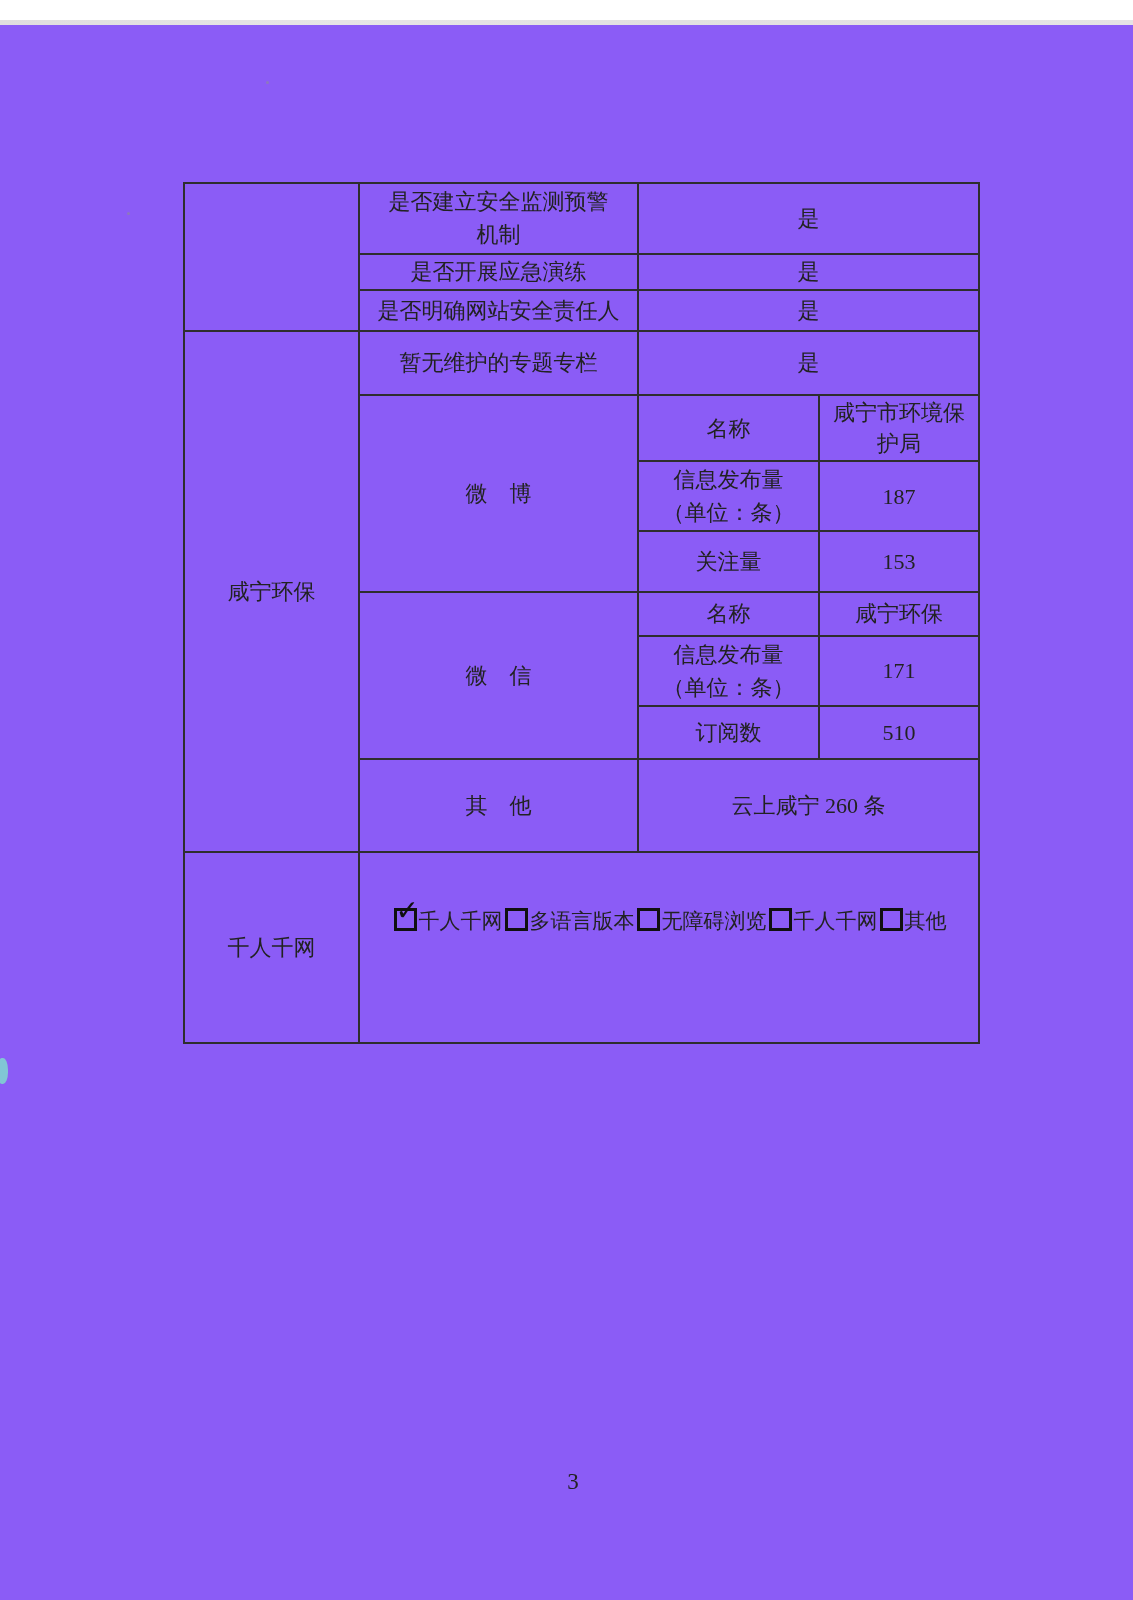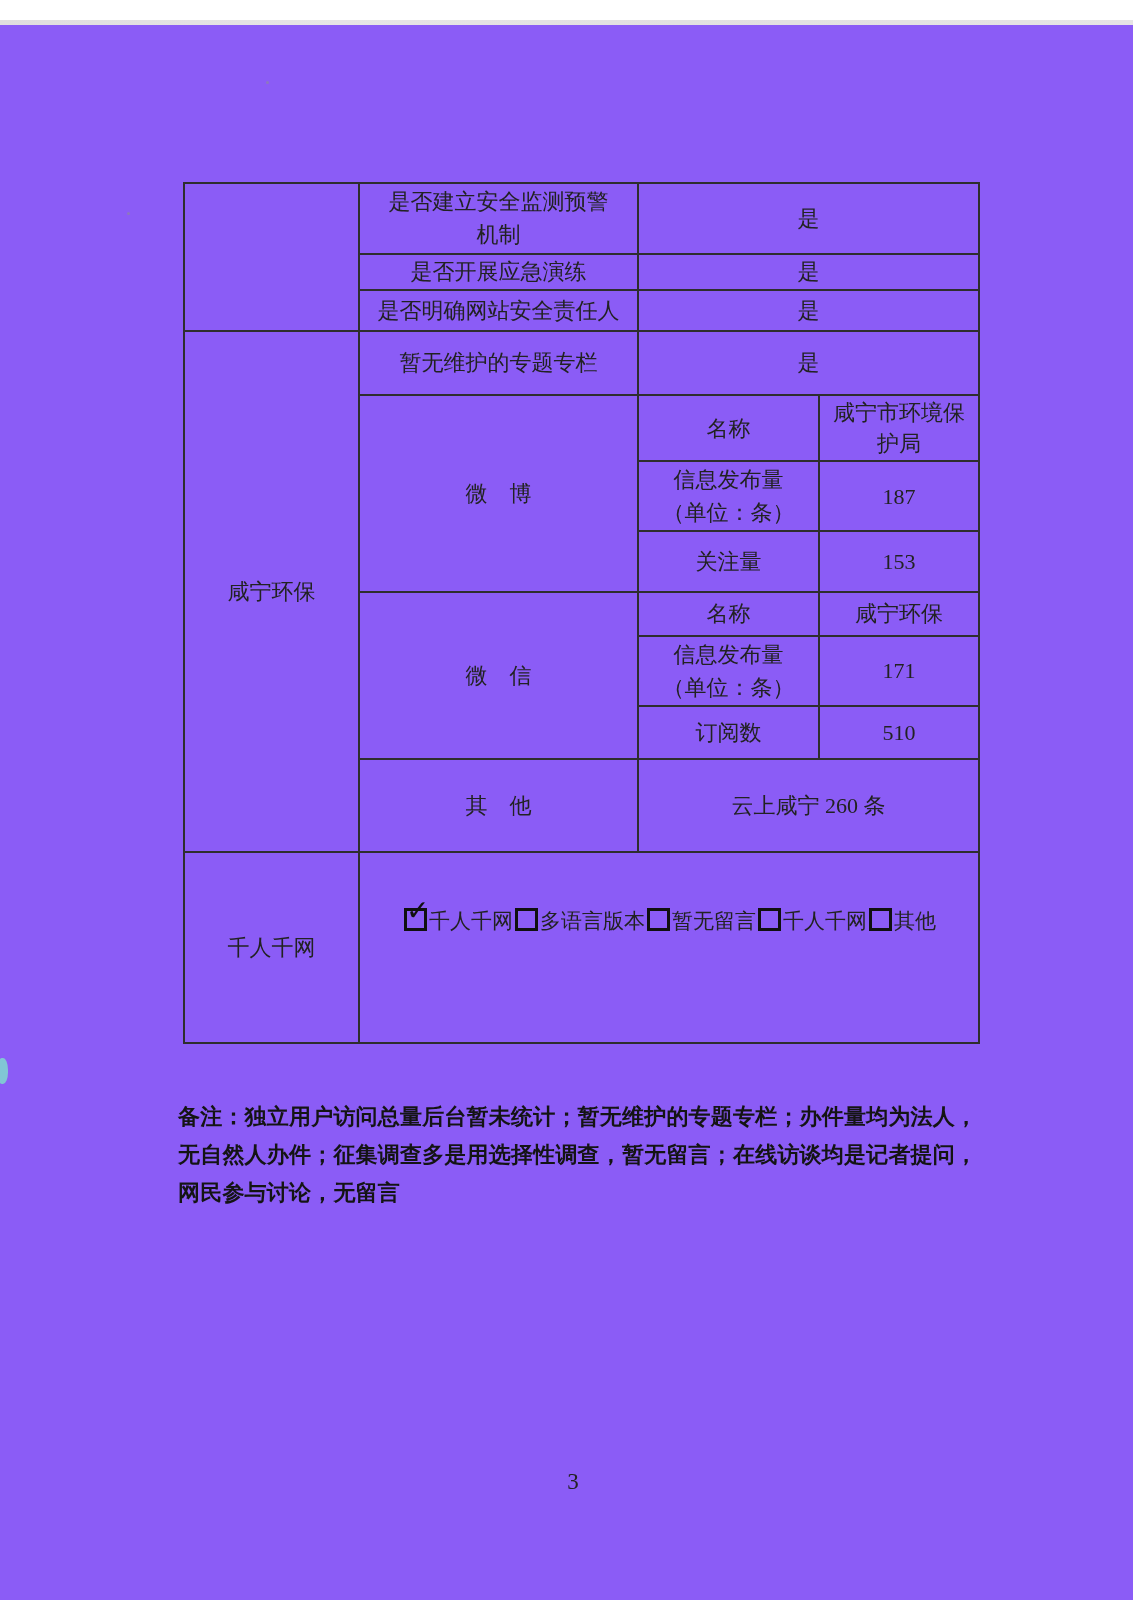--- a/index.html
+++ b/index.html
@@ -137,26 +137,23 @@
       <td>订阅数</td>
       <td>510</td>
     </tr>
     <tr style="height:90px">
       <td>其　他</td>
       <td colspan="2">云上咸宁 260 条</td>
     </tr>
     <tr style="height:186px">
       <td>千人千网</td>
       <td colspan="3">
-        <div class="opts"><span class="cbox"><span class="mark">✓</span></span><span class="opt-label">千人千网</span><span class="cbox"></span><span class="opt-label">多语言版本</span><span class="cbox"></span><span class="opt-label">暂无留言</span><span class="cbox"></span><span class="opt-label">千人千网</span><span class="cbox"></span><span class="opt-label">其他</span></div>
+        <div class="opts"><span class="cbox"><span class="mark">✓</span></span><span class="opt-label">千人千网</span><span class="cbox"></span><span class="opt-label">多语言版本</span><span class="cbox"></span><span class="opt-label">无障碍浏览</span><span class="cbox"></span><span class="opt-label">千人千网</span><span class="cbox"></span><span class="opt-label">其他</span></div>
       </td>
     </tr>
   </tbody>
     </table>
 
-  <div class="note">备注：独立用户访问总量后台暂未统计；暂无维护的专题专栏；办件量均为法人，
-无自然人办件；征集调查多是用选择性调查，暂无留言；在线访谈均是记者提问，
-网民参与讨论，无留言</div>
   <div class="pageno">3</div>
 
   <div class="scan-mark-cyan"></div>
   <div class="scan-strip-bottom"></div>
 </div>
 
 </body></html>

